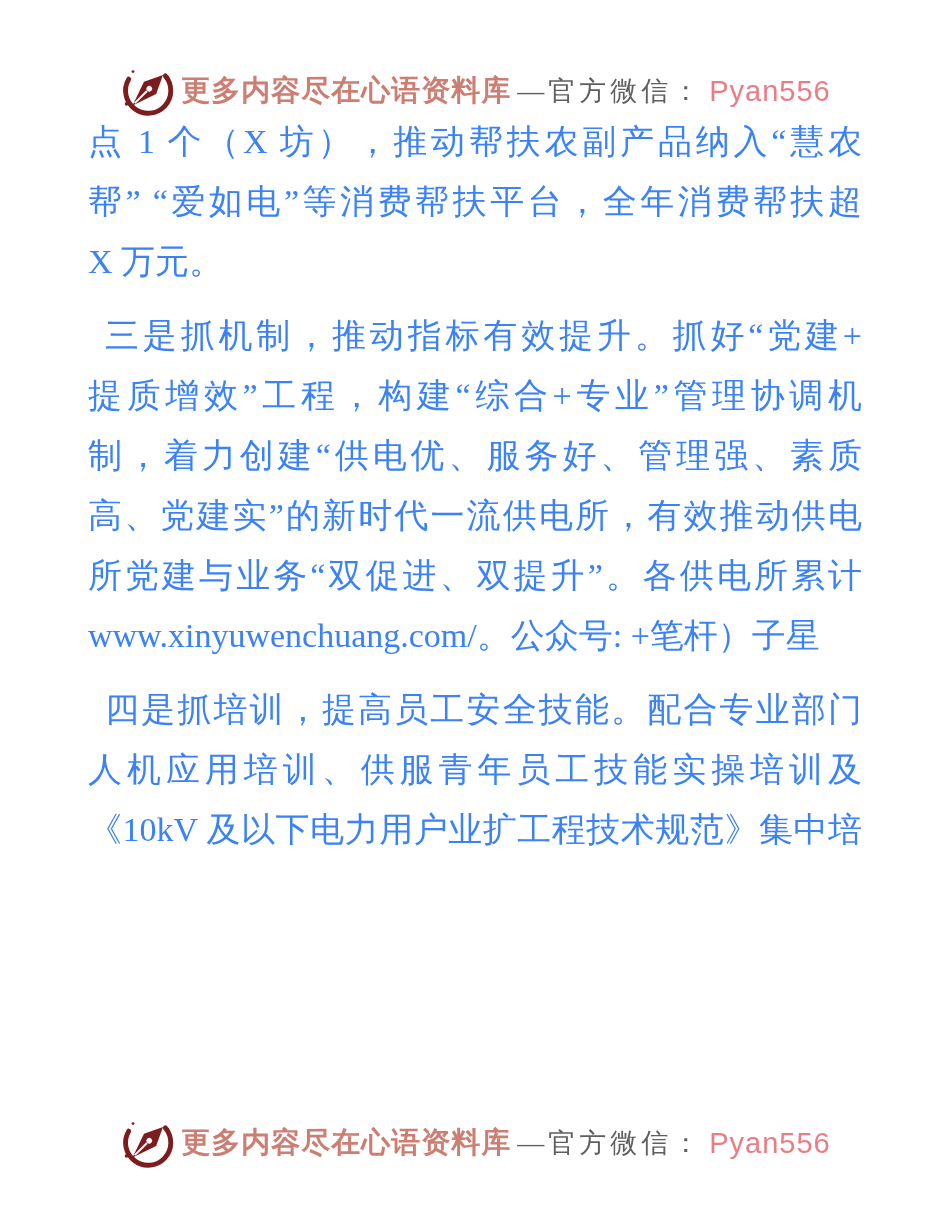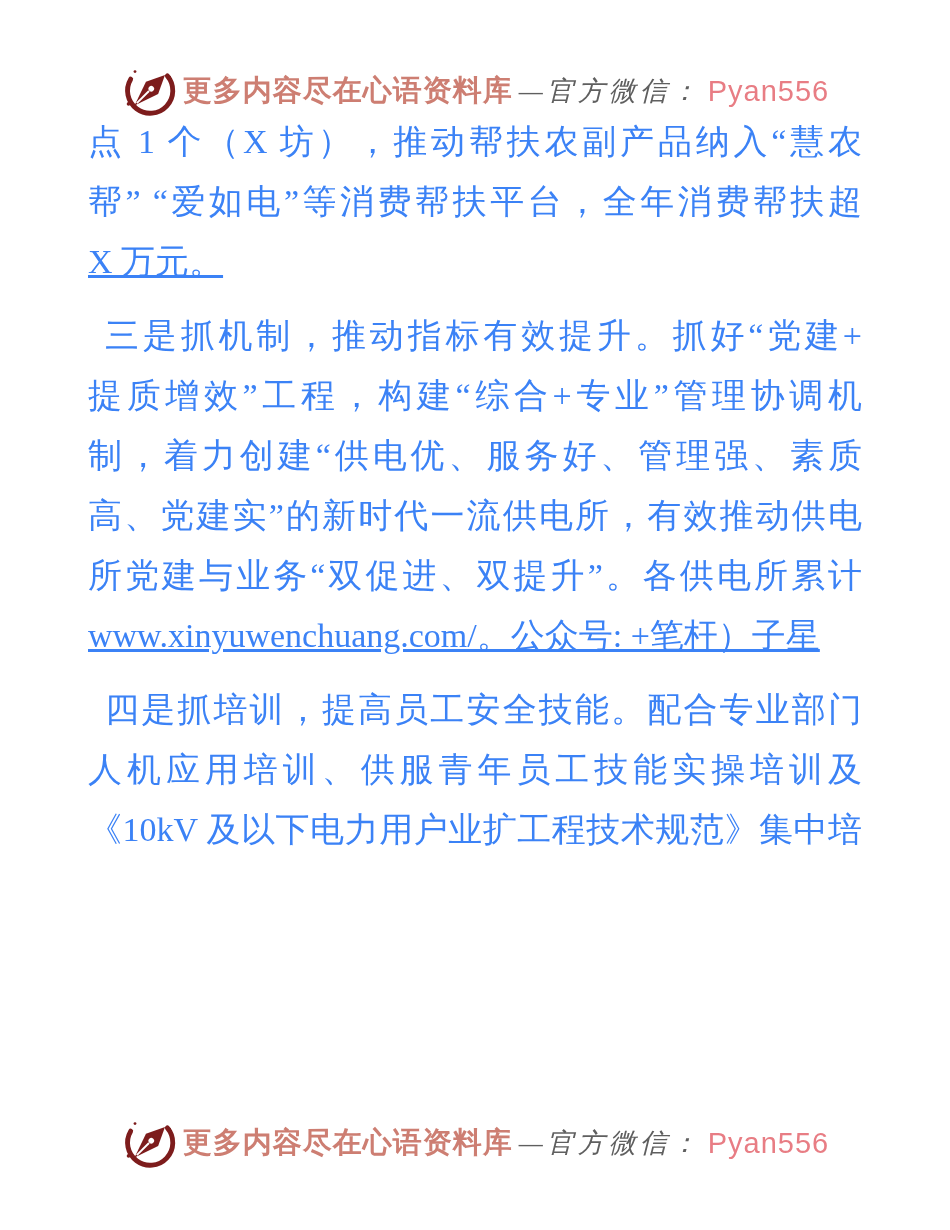--- a/index.html
+++ b/index.html
@@ -40,21 +40,20 @@
   .wm-brand {
     font-size: 29px;
     letter-spacing: 1px;
     color: #cd7e72;
     font-weight: bold;
   }
   .wm-label {
     font-size: 27px;
     color: #5f5f5f;
     letter-spacing: 4px;
-    font-style: italic;
   }
   .wm-id {
     font-family: "Liberation Sans", "DejaVu Sans", sans-serif;
     font-size: 29px;
     color: #e87d84;
     letter-spacing: 1px;
   }
 
   
   .doc-body {
@@ -69,21 +68,20 @@
   .paragraph + .paragraph { margin-top: 14px; }
   .text-line {
     height: 60px;
     line-height: 60px;
     text-align: justify;
     text-align-last: justify;
     overflow: hidden;
   }
   .paragraph:not(.continues) .text-line:last-child {
     text-align-last: left;
-    text-decoration: underline;
   }
   .paragraph.indented .text-line:first-child {
     text-indent: 17px;
   }
 </style>
 </head>
 <body>
 
 <div class="page">
 

